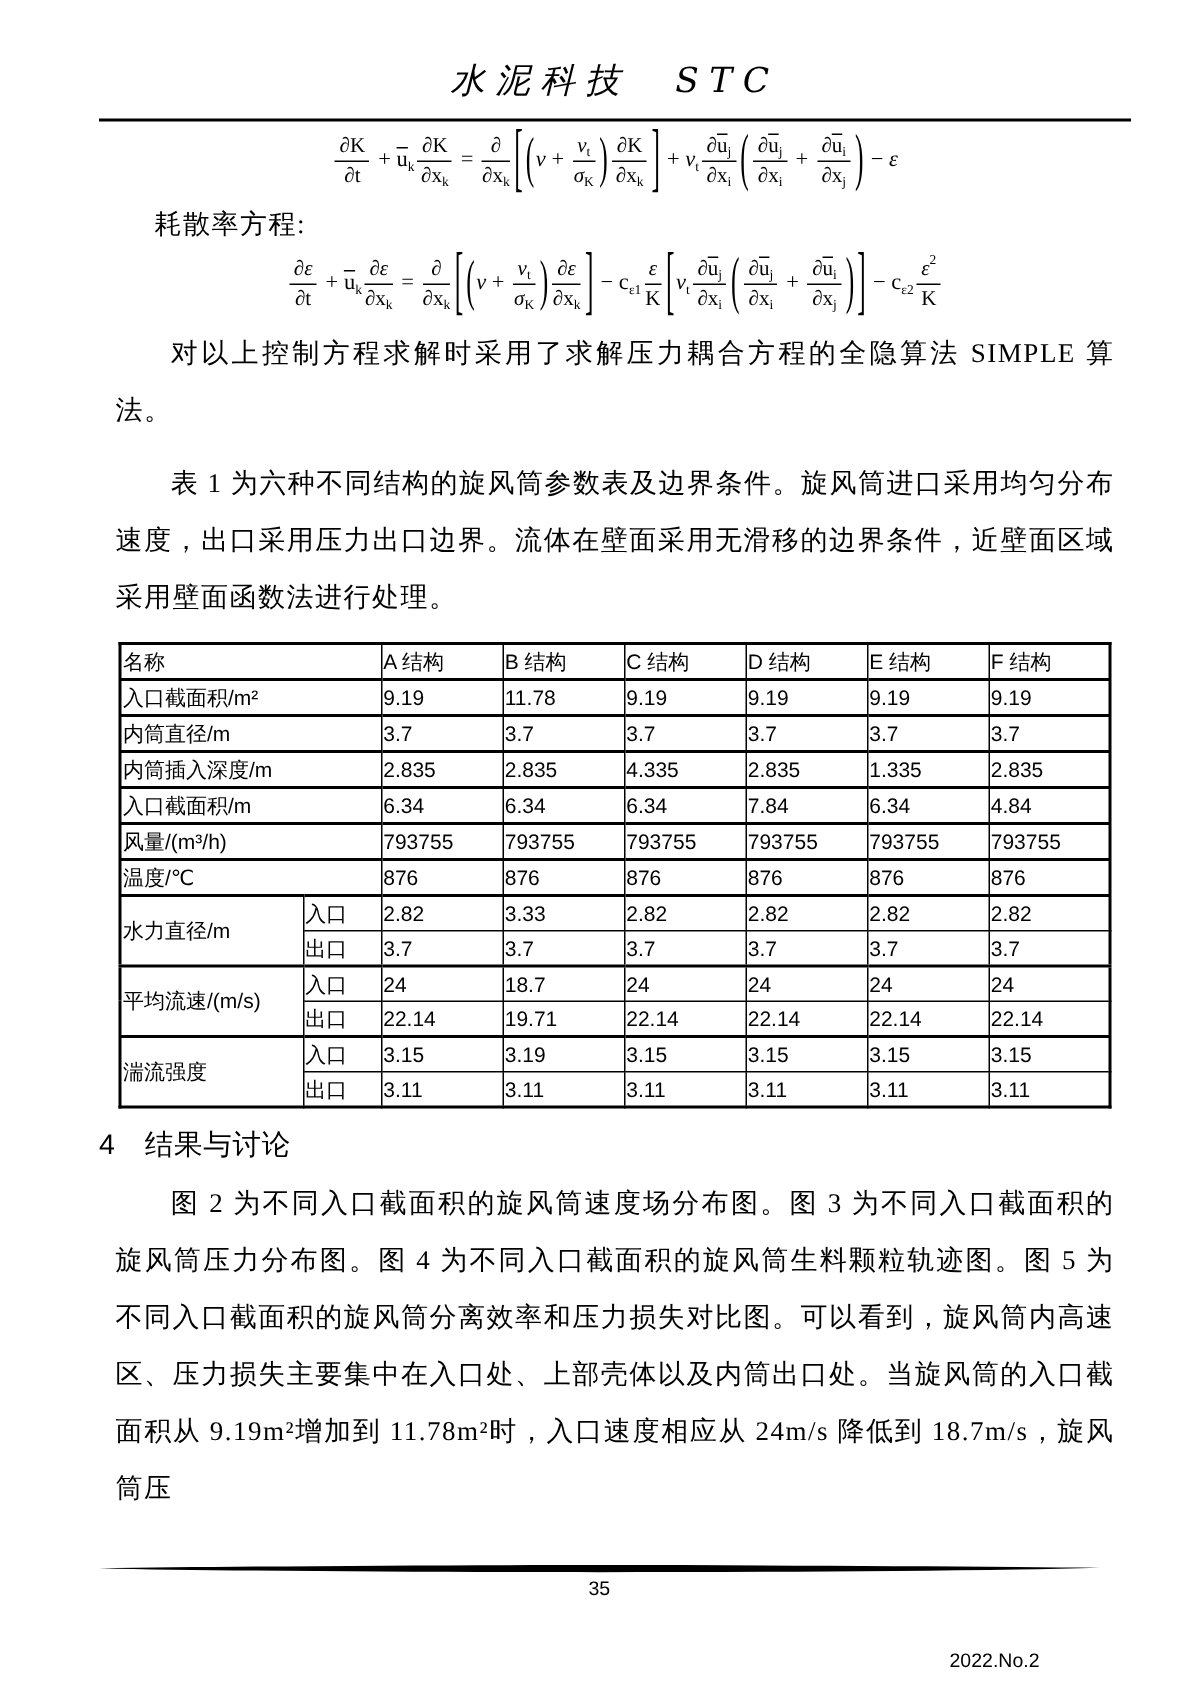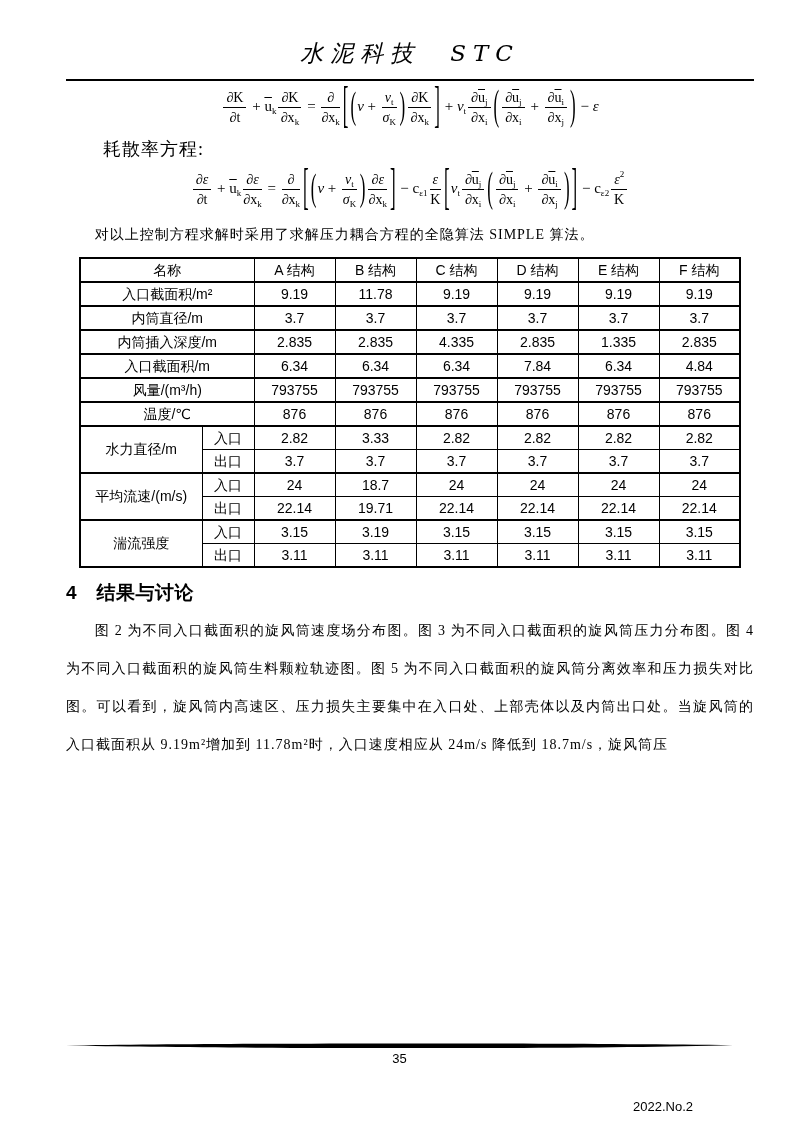--- a/index.html
+++ b/index.html
@@ -20,34 +20,34 @@
   .frac{display:inline-block;vertical-align:middle;text-align:center;margin:0 2px;font-size:14px;}
   .frac .num{display:block;border-bottom:1px solid #000;padding:1px 3px 2px;}
   .frac .den{display:block;padding-top:2px;}
   .equation sub{font-size:9px;vertical-align:-3px;line-height:0;}
   .equation sup{font-size:9px;vertical-align:7px;line-height:0;}
   .big{display:inline-block;vertical-align:middle;font-size:17px;transform:scaleY(var(--sy,2.2));
        transform-origin:50% 50%;padding:0 1px;font-weight:300;}
 
   
   .eq-label{font-size:18px;padding-left:37px;margin-top:9px;line-height:28px;letter-spacing:1px;}
-  .para{font-size:14px;line-height:38px;text-align:justify;text-indent:2.05em;
-        letter-spacing:1px;margin:0;}
+  .para{font-size:18px;line-height:38px;text-align:justify;text-indent:2.05em;
+        letter-spacing:1px;margin:11px;}
   .para.mt{margin-top:8px;}
   .h-sub{font-size:18px;font-weight:bold;margin:6px 0 0 0;line-height:30px;letter-spacing:.5px;
          font-family:"Liberation Sans","DejaVu Sans",sans-serif;}
-  .h-main{font-size:19px;font-weight:bold;margin:10px 0 0 0;line-height:30px;letter-spacing:.5px;
+  .h-main{font-size:19px;font-weight:normal;margin:10px 0 0 0;line-height:30px;letter-spacing:.5px;
           font-family:"Liberation Sans","DejaVu Sans",sans-serif;}
 
   
   .tbl-caption{text-align:center;font-size:14px;font-weight:bold;margin-top:8px;line-height:20px;
                font-family:"Liberation Sans","DejaVu Sans",sans-serif;}
   table.params{width:660px;margin:3px auto 0;border-collapse:collapse;border:2px solid #000;
                font-family:"Liberation Sans","DejaVu Sans",sans-serif;font-size:14px;
-               text-align:center;table-layout:fixed;}
+               table-layout:fixed;}
   table.params td{border:1px solid #000;padding:2px 1px;line-height:18px;height:18px;overflow:hidden;}
   table.params tr.prow>td{border-top:2px solid #000;}
 
   
   .footer{position:absolute;left:64px;right:58px;top:1042px;}
   .footer-rule{display:block;width:100%;height:7px;}
   .footer-text{position:relative;font-size:13px;margin-top:2px;
                font-family:"Liberation Sans","DejaVu Sans",sans-serif;}
   .pageno{text-align:center;}
   .issue{position:absolute;right:42px;top:0;margin-top:48px;}
@@ -62,20 +62,21 @@
     <hr class="header-rule">
 
     <div class="equation"><span class="frac"><span class="num"><span>∂K</span></span><span class="den"><span>∂t</span></span></span><span> + </span><span class="ov">u</span><sub>k</sub><span class="frac"><span class="num"><span>∂K</span></span><span class="den"><span>∂x</span><sub>k</sub></span></span><span> = </span><span class="frac"><span class="num"><span>∂</span></span><span class="den"><span>∂x</span><sub>k</sub></span></span><span class="big" style="--sy: 3;">[</span><span class="big" style="--sy: 2.2;">(</span><span class="it">ν</span><span> + </span><span class="frac"><span class="num"><span class="it">ν</span><sub>t</sub></span><span class="den"><span class="it">σ</span><sub>K</sub></span></span><span class="big" style="--sy: 2.2;">)</span><span class="frac"><span class="num"><span>∂K</span></span><span class="den"><span>∂x</span><sub>k</sub></span></span><span class="big" style="--sy: 3;">]</span><span> + </span><span class="it">ν</span><sub>t</sub><span class="frac"><span class="num"><span>∂</span><span class="ov">u</span><sub>j</sub></span><span class="den"><span>∂x</span><sub>i</sub></span></span><span class="big" style="--sy: 2.5;">(</span><span class="frac"><span class="num"><span>∂</span><span class="ov">u</span><sub>j</sub></span><span class="den"><span>∂x</span><sub>i</sub></span></span><span> + </span><span class="frac"><span class="num"><span>∂</span><span class="ov">u</span><sub>i</sub></span><span class="den"><span>∂x</span><sub>j</sub></span></span><span class="big" style="--sy: 2.5;">)</span><span> − </span><span class="it">ε</span></div>
 
     <div class="eq-label">耗散率方程:</div>
 
     <div class="equation"><span class="frac"><span class="num"><span>∂</span><span class="it">ε</span></span><span class="den"><span>∂t</span></span></span><span> + </span><span class="ov">u</span><sub>k</sub><span class="frac"><span class="num"><span>∂</span><span class="it">ε</span></span><span class="den"><span>∂x</span><sub>k</sub></span></span><span> = </span><span class="frac"><span class="num"><span>∂</span></span><span class="den"><span>∂x</span><sub>k</sub></span></span><span class="big" style="--sy: 3;">[</span><span class="big" style="--sy: 2.2;">(</span><span class="it">ν</span><span> + </span><span class="frac"><span class="num"><span class="it">ν</span><sub>t</sub></span><span class="den"><span class="it">σ</span><sub>K</sub></span></span><span class="big" style="--sy: 2.2;">)</span><span class="frac"><span class="num"><span>∂</span><span class="it">ε</span></span><span class="den"><span>∂x</span><sub>k</sub></span></span><span class="big" style="--sy: 3;">]</span><span> − </span><span>c</span><sub>ε1</sub><span class="frac"><span class="num"><span class="it">ε</span></span><span class="den"><span>K</span></span></span><span class="big" style="--sy: 3;">[</span><span class="it">ν</span><sub>t</sub><span class="frac"><span class="num"><span>∂</span><span class="ov">u</span><sub>j</sub></span><span class="den"><span>∂x</span><sub>i</sub></span></span><span class="big" style="--sy: 2.5;">(</span><span class="frac"><span class="num"><span>∂</span><span class="ov">u</span><sub>j</sub></span><span class="den"><span>∂x</span><sub>i</sub></span></span><span> + </span><span class="frac"><span class="num"><span>∂</span><span class="ov">u</span><sub>i</sub></span><span class="den"><span>∂x</span><sub>j</sub></span></span><span class="big" style="--sy: 2.5;">)</span><span class="big" style="--sy: 3;">]</span><span> − </span><span>c</span><sub>ε2</sub><span class="frac"><span class="num"><span class="it">ε</span><sup>2</sup></span><span class="den"><span>K</span></span></span></div>
 
     <p class="para mt">对以上控制方程求解时采用了求解压力耦合方程的全隐算法 SIMPLE 算法。</p>
 
+    <p class="para">表 1 为六种不同结构的旋风筒参数表及边界条件。旋风筒进口采用均匀分布速度，出口采用压力出口边界。流体在壁面采用无滑移的边界条件，近壁面区域采用壁面函数法进行处理。</p>
 
     <table class="params">
       <colgroup>
         <col style="width:122px">
           <col style="width:52px">
         <col style="width:81px">
           <col style="width:81px">
           <col style="width:81px">
         <col style="width:81px">
           <col style="width:81px">

